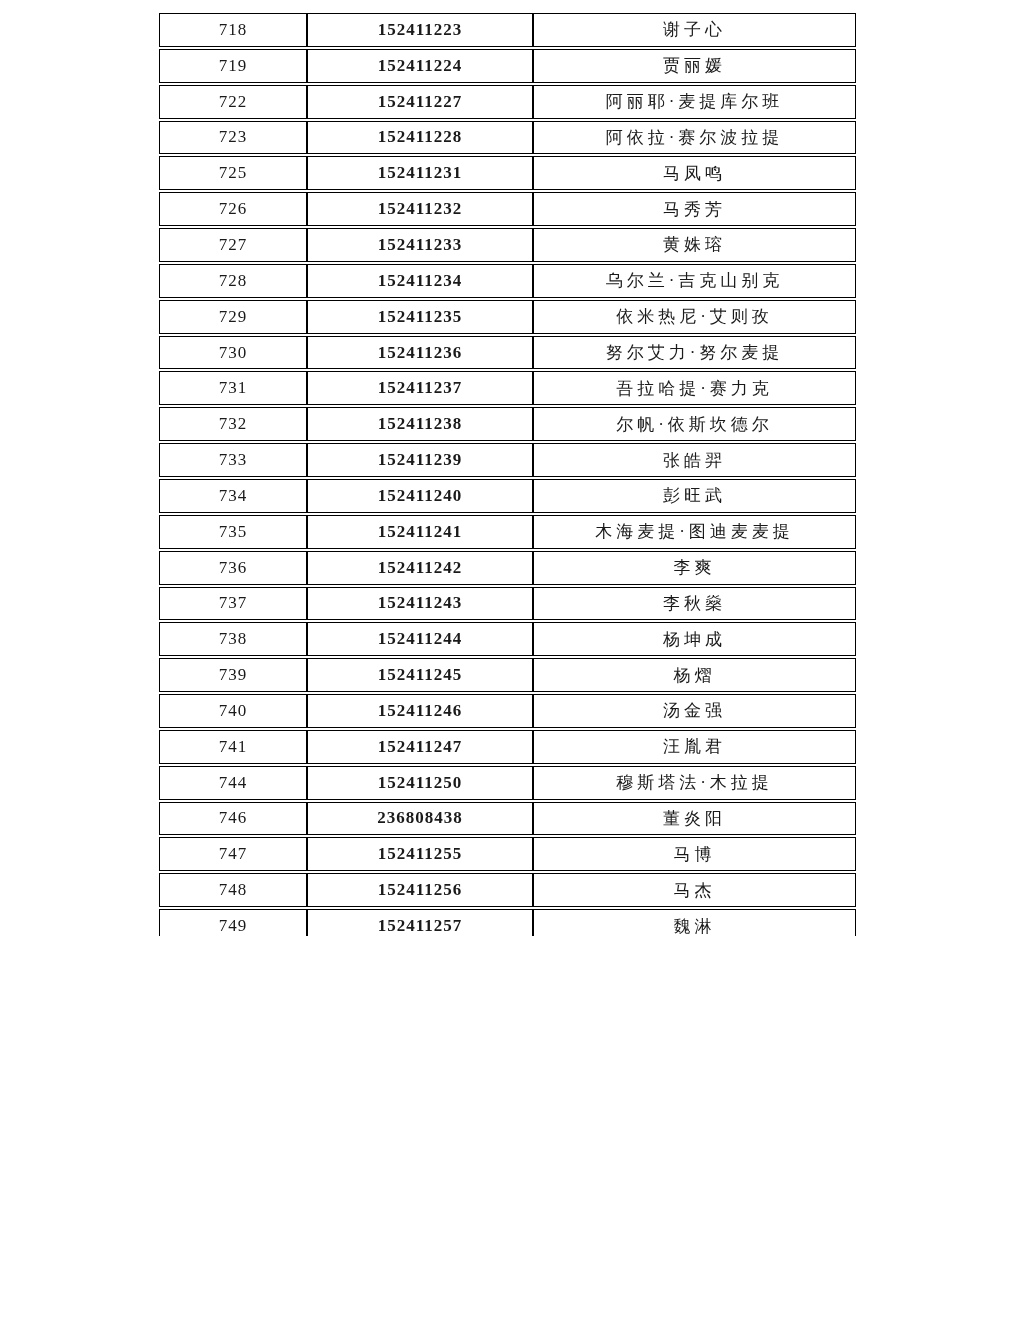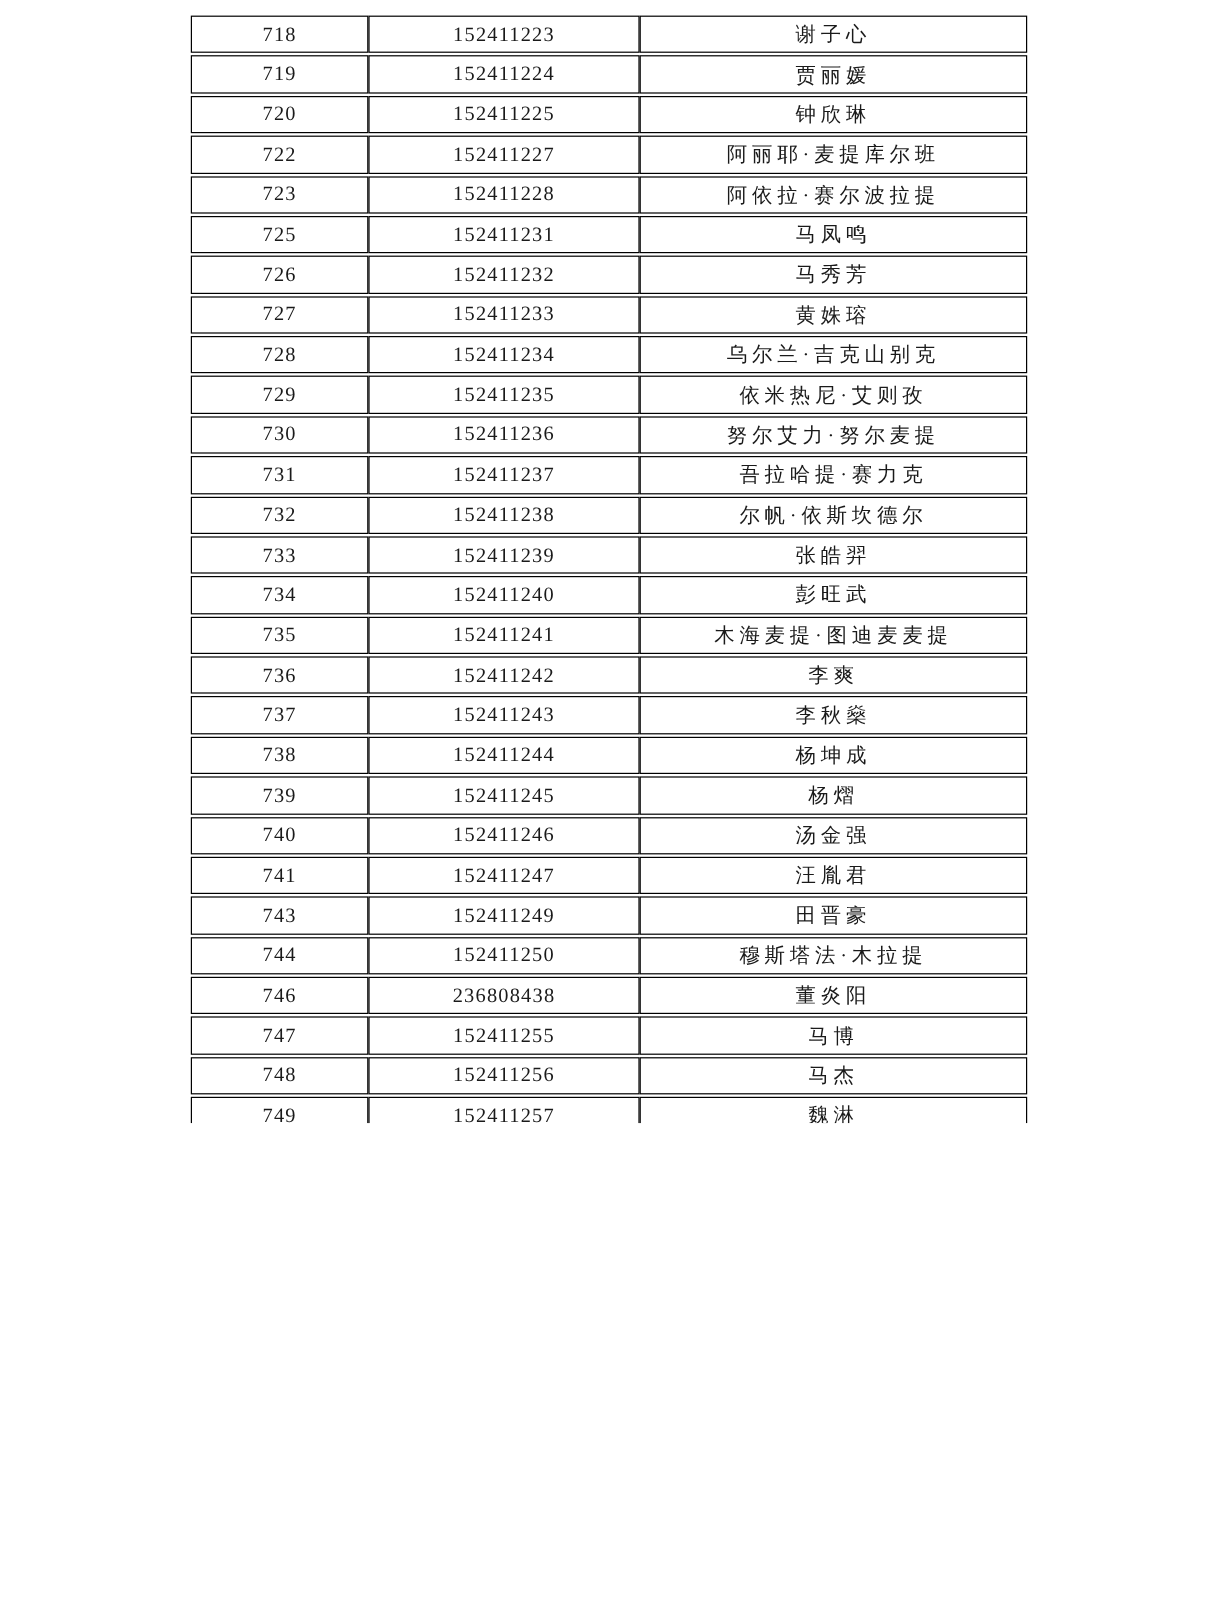--- a/index.html
+++ b/index.html
@@ -29,21 +29,21 @@
     border: 1px solid #000000;
     text-align: center;
     vertical-align: middle;
     padding: 0;
     font-size: 17px;
     color: #1a1a1a;
     white-space: nowrap;
     overflow: hidden;
   }
   td.cell-serial   { letter-spacing: 1px; }
-  td.cell-id       { letter-spacing: 1px; }
+  td.cell-id       { letter-spacing: 1px; font-weight: bold; }
   td.cell-name     { letter-spacing: 4px; }
 </style>
 </head>
 <body>
 
 <div class="page">
   <table class="roster">
     <colgroup>
       <col style="width:148px">
       <col style="width:226px">
@@ -55,25 +55,20 @@
     <td class="cell-id">152411223</td>
     <td class="cell-name">谢子心</td>
   </tr>
 
   <tr>
     <td class="cell-serial">719</td>
     <td class="cell-id">152411224</td>
     <td class="cell-name">贾丽媛</td>
   </tr>
 
-  <tr>
-    <td class="cell-serial">720</td>
-    <td class="cell-id">152411225</td>
-    <td class="cell-name">钟欣琳</td>
-  </tr>
 
 
   <tr>
     <td class="cell-serial">722</td>
     <td class="cell-id">152411227</td>
     <td class="cell-name">阿丽耶·麦提库尔班</td>
   </tr>
 
   <tr>
     <td class="cell-serial">723</td>
@@ -178,25 +173,20 @@
     <td class="cell-name">汤金强</td>
   </tr>
 
   <tr>
     <td class="cell-serial">741</td>
     <td class="cell-id">152411247</td>
     <td class="cell-name">汪胤君</td>
   </tr>
 
 
-  <tr>
-    <td class="cell-serial">743</td>
-    <td class="cell-id">152411249</td>
-    <td class="cell-name">田晋豪</td>
-  </tr>
 
   <tr>
     <td class="cell-serial">744</td>
     <td class="cell-id">152411250</td>
     <td class="cell-name">穆斯塔法·木拉提</td>
   </tr>
 
 
   <tr>
     <td class="cell-serial">746</td>

